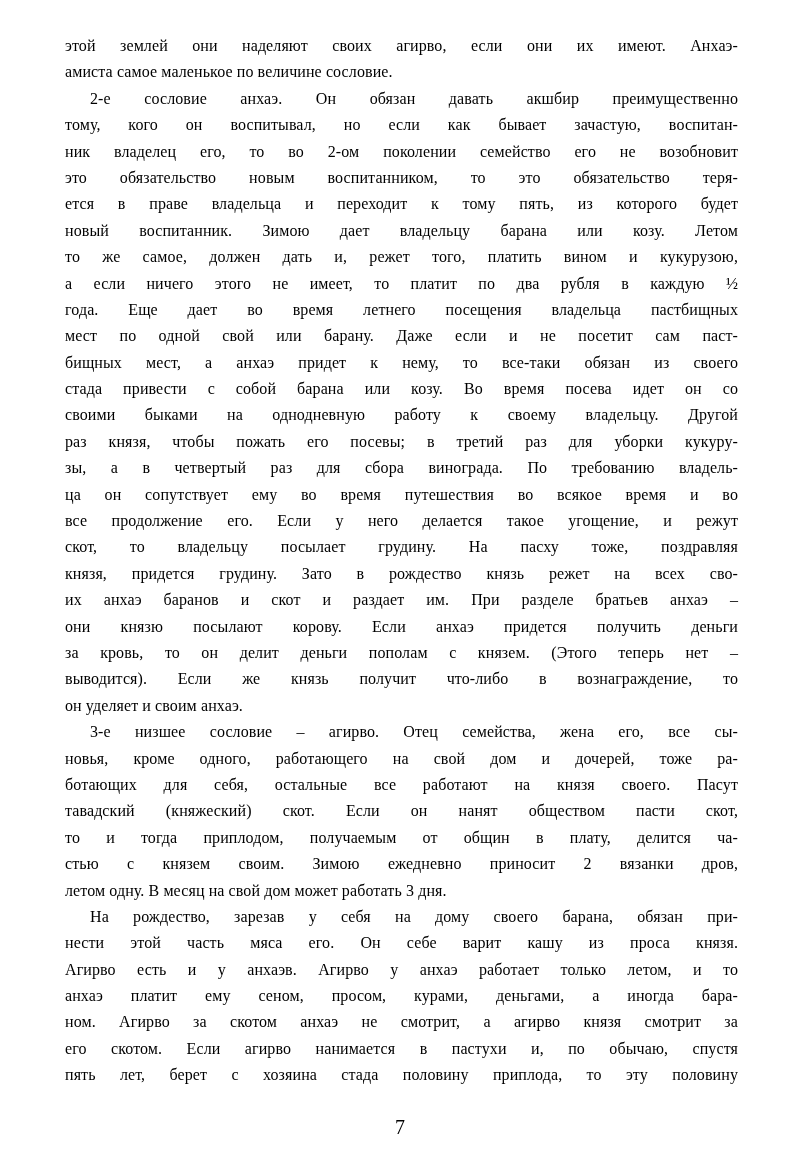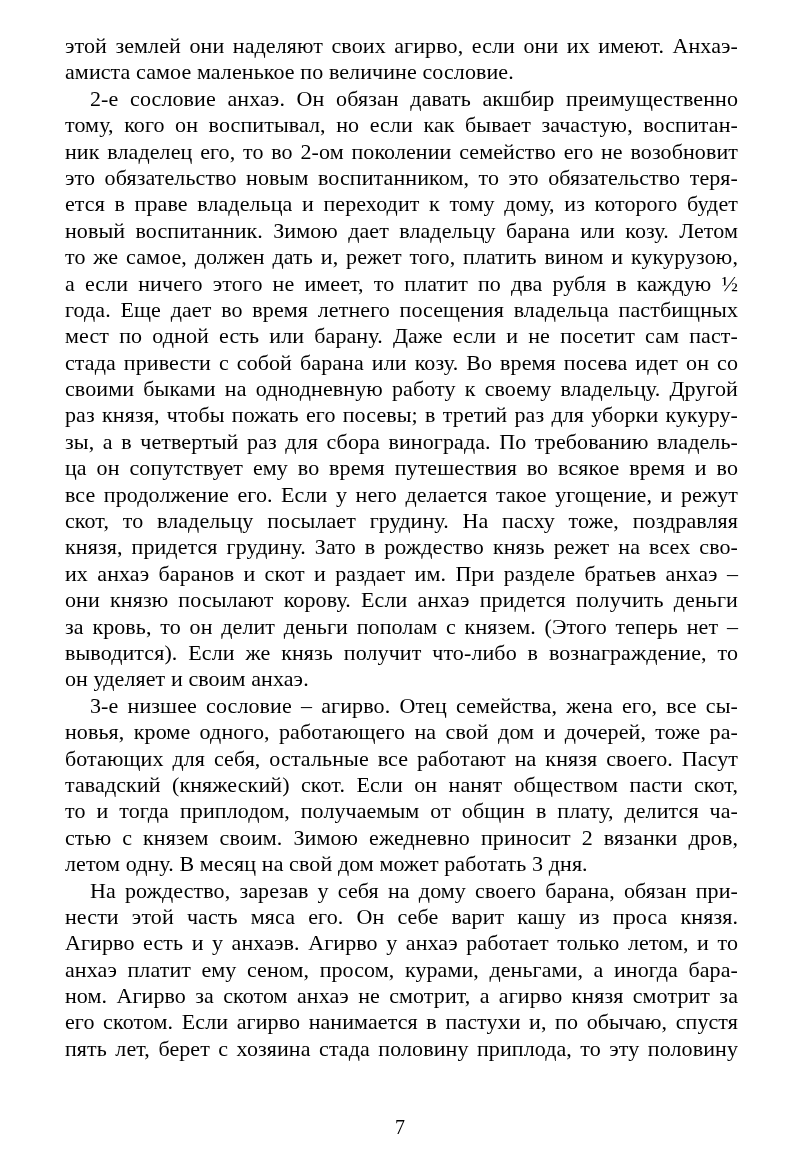--- a/index.html
+++ b/index.html
@@ -19,21 +19,21 @@
     overflow: hidden;
   }
   .text-block {
     position: absolute;
     left: 65px;
     top: 33px;
     width: 673px;
   }
   .paragraph { }
   .line {
-    font-size: 22px;
+    font-size: 16px;
     line-height: 26.4px;
     height: 26.4px;
     text-align: justify;
     text-align-last: justify;
     text-justify: inter-word;
     white-space: nowrap;
     letter-spacing: 0.1px;
   }
   .line.indent {
     text-indent: 25px;
@@ -59,26 +59,27 @@
   <div class="text-block">
     <div class="paragraph">
         <div class="line">этой землей они наделяют своих агирво, если они их имеют. Анхаэ-</div>
         <div class="line last">амиста самое маленькое по величине сословие.</div>
       </div>
     <div class="paragraph">
         <div class="line indent">2-е сословие анхаэ. Он обязан давать акшбир преимущественно</div>
         <div class="line">тому, кого он воспитывал, но если как бывает зачастую, воспитан-</div>
         <div class="line">ник владелец его, то во 2-ом поколении семейство его не возобновит</div>
         <div class="line">это обязательство новым воспитанником, то это обязательство теря-</div>
-        <div class="line">ется в праве владельца и переходит к тому дому, из которого будет</div>
+        <div class="line">ется в праве владельца и переходит к тому пять, из которого будет</div>
         <div class="line">новый воспитанник. Зимою дает владельцу барана или козу. Летом</div>
         <div class="line">то же самое, должен дать и, режет того, платить вином и кукурузою,</div>
         <div class="line">а если ничего этого не имеет, то платит по два рубля в каждую ½</div>
         <div class="line">года. Еще дает во время летнего посещения владельца пастбищных</div>
-        <div class="line">мест по одной есть или барану. Даже если и не посетит сам паст-</div>
+        <div class="line">мест по одной свой или барану. Даже если и не посетит сам паст-</div>
+        <div class="line">бищных мест, а анхаэ придет к нему, то все-таки обязан из своего</div>
         <div class="line">стада привести с собой барана или козу. Во время посева идет он со</div>
         <div class="line">своими быками на однодневную работу к своему владельцу. Другой</div>
         <div class="line">раз князя, чтобы пожать его посевы; в третий раз для уборки кукуру-</div>
         <div class="line">зы, а в четвертый раз для сбора винограда. По требованию владель-</div>
         <div class="line">ца он сопутствует ему во время путешествия во всякое время и во</div>
         <div class="line">все продолжение его. Если у него делается такое угощение, и режут</div>
         <div class="line">скот, то владельцу посылает грудину. На пасху тоже, поздравляя</div>
         <div class="line">князя, придется грудину. Зато в рождество князь режет на всех сво-</div>
         <div class="line">их анхаэ баранов и скот и раздает им. При разделе братьев анхаэ –</div>
         <div class="line">они князю посылают корову. Если анхаэ придется получить деньги</div>

